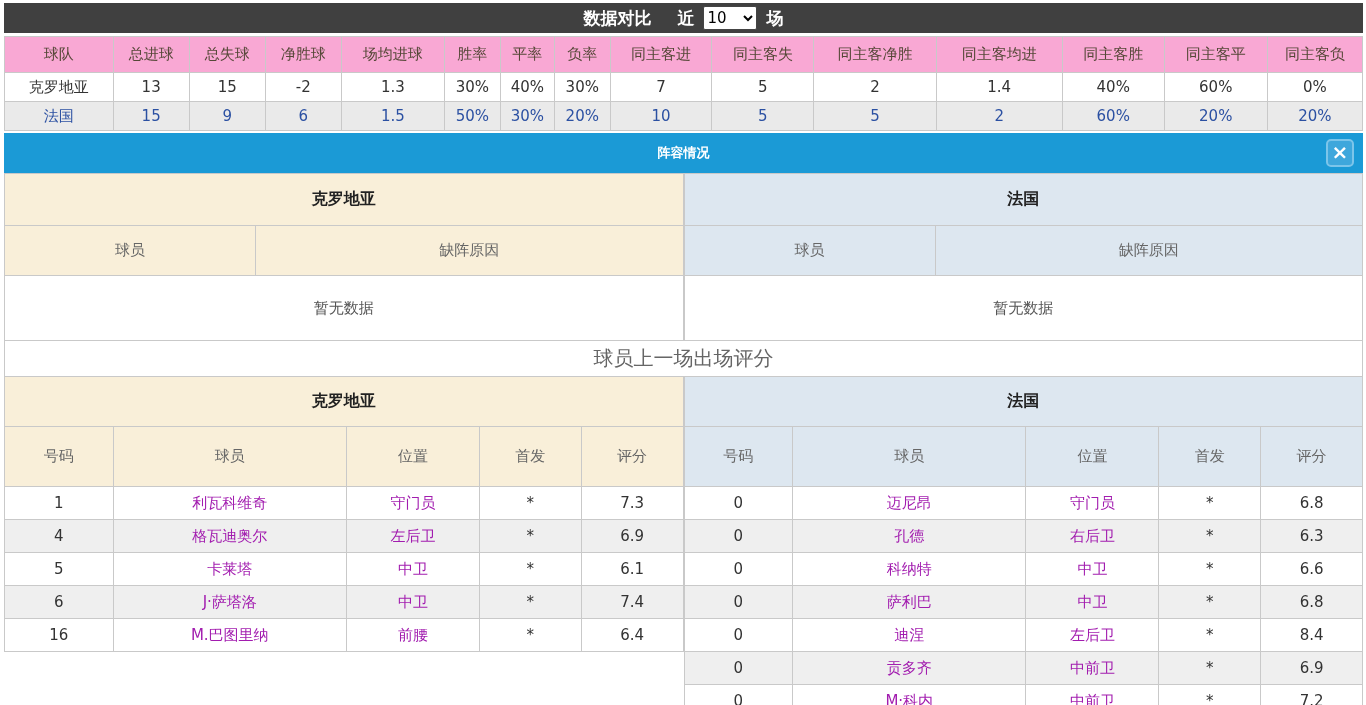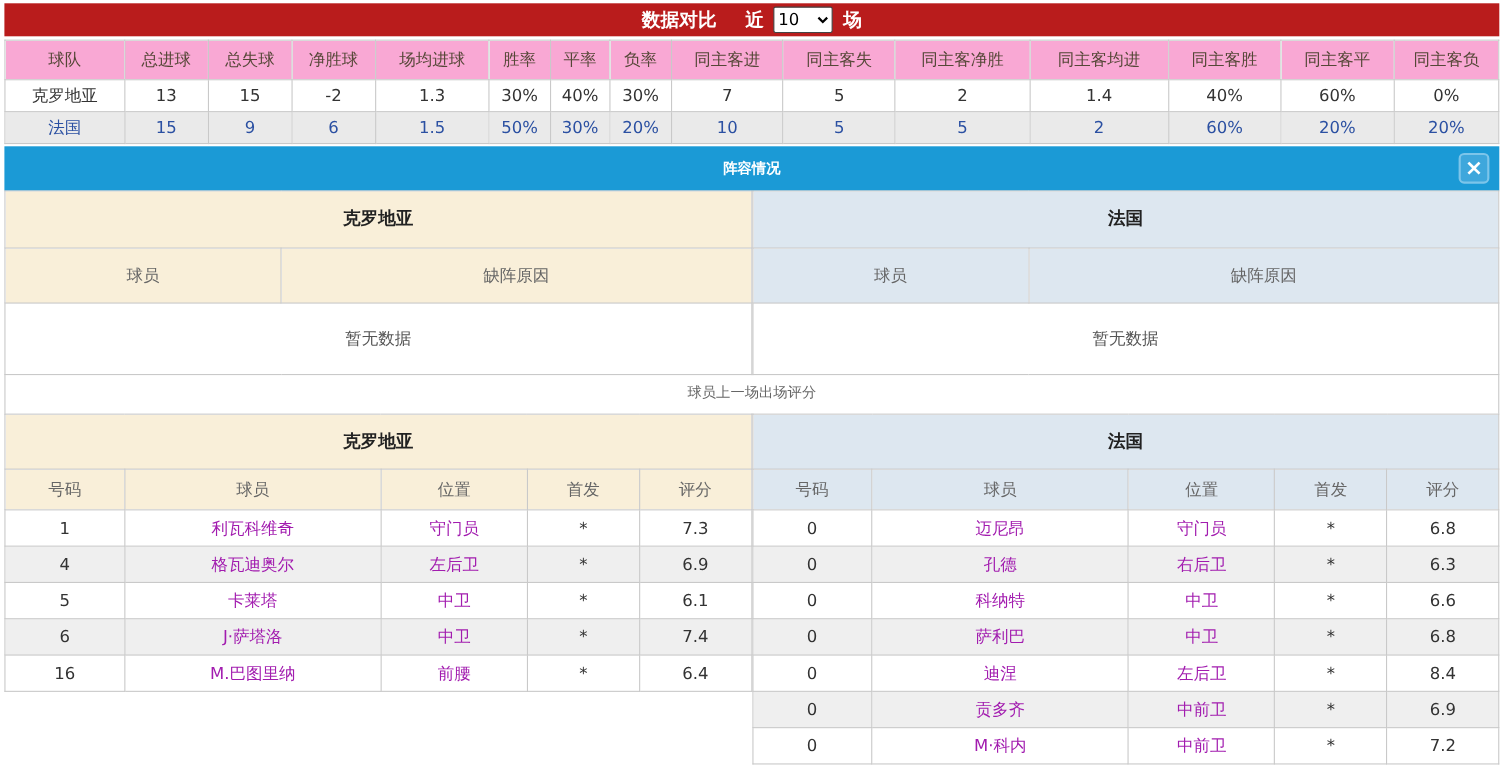--- a/index.html
+++ b/index.html
@@ -1,21 +1,21 @@
 <!DOCTYPE html>
 <html><head>
 <meta charset="utf-8">
 <style>
   * { box-sizing: border-box; margin: 0; padding: 0; }
   html, body { width: 1366px; height: 705px; overflow: hidden; background: #fff;
     font-family: "DejaVu Sans", "Liberation Sans", sans-serif; }
   .wrap { padding: 3px 3px 0 4px; }
 
   
-  .topbar { height: 30px; background: #b91c1c; display: flex; align-items: center;
+  .topbar { height: 30px; background: #404040; display: flex; align-items: center;
     justify-content: center; color: #fff; font-size: 17px; font-weight: bold; }
   .topbar .t { margin-right: 26px; }
   .topbar .near { margin-right: 8px; }
   .topbar select { width: 54px; height: 24px; font-size: 15px; color: #000;
     background: #fff; border: 1px solid #444; border-radius: 2px; margin-right: 10px;
     font-family: "DejaVu Sans", sans-serif; }
 
   
   table { border-collapse: collapse; width: 100%; table-layout: fixed; }
   th, td { border: 1px solid #c9c9c9; text-align: center; font-weight: normal;
@@ -40,24 +40,24 @@
   .half { width: 50%; }
 
   
   .lineup th.teamh { height: 52px; font-size: 16px; font-weight: bold; color: #222; }
   .lineup th.sub { height: 50px; font-size: 15px; color: #666; }
   .lineup td.empty { height: 65px; font-size: 15px; color: #555; background: #fff; }
   .cream { background: #f9efd9; }
   .lblue { background: #dde7f0; }
 
   
-  .rtitle { height: 35px; line-height: 34px; text-align: center; font-size: 13px;
+  .rtitle { height: 35px; line-height: 34px; text-align: center; font-size: 20px;
     color: #666; background: #fff; border-left: 1px solid #c9c9c9; border-right: 1px solid #c9c9c9; }
   .rate th.teamh { height: 50px; font-size: 16px; font-weight: bold; color: #222; }
-  .rate th.col { height: 37px; font-size: 15px; color: #666; }
+  .rate th.col { height: 60px; font-size: 15px; color: #666; }
   .rate td { height: 33px; font-size: 15px; background: #fff; }
   .rate tbody tr:nth-child(even) td { background: #efefef; }
   .rate td.num, .rate td.star, .rate td.score { color: #333; }
   .rate td.name, .rate td.pos { color: #a21caf; }
 </style>
 </head>
 <body>
 
 <div class="wrap">
 

